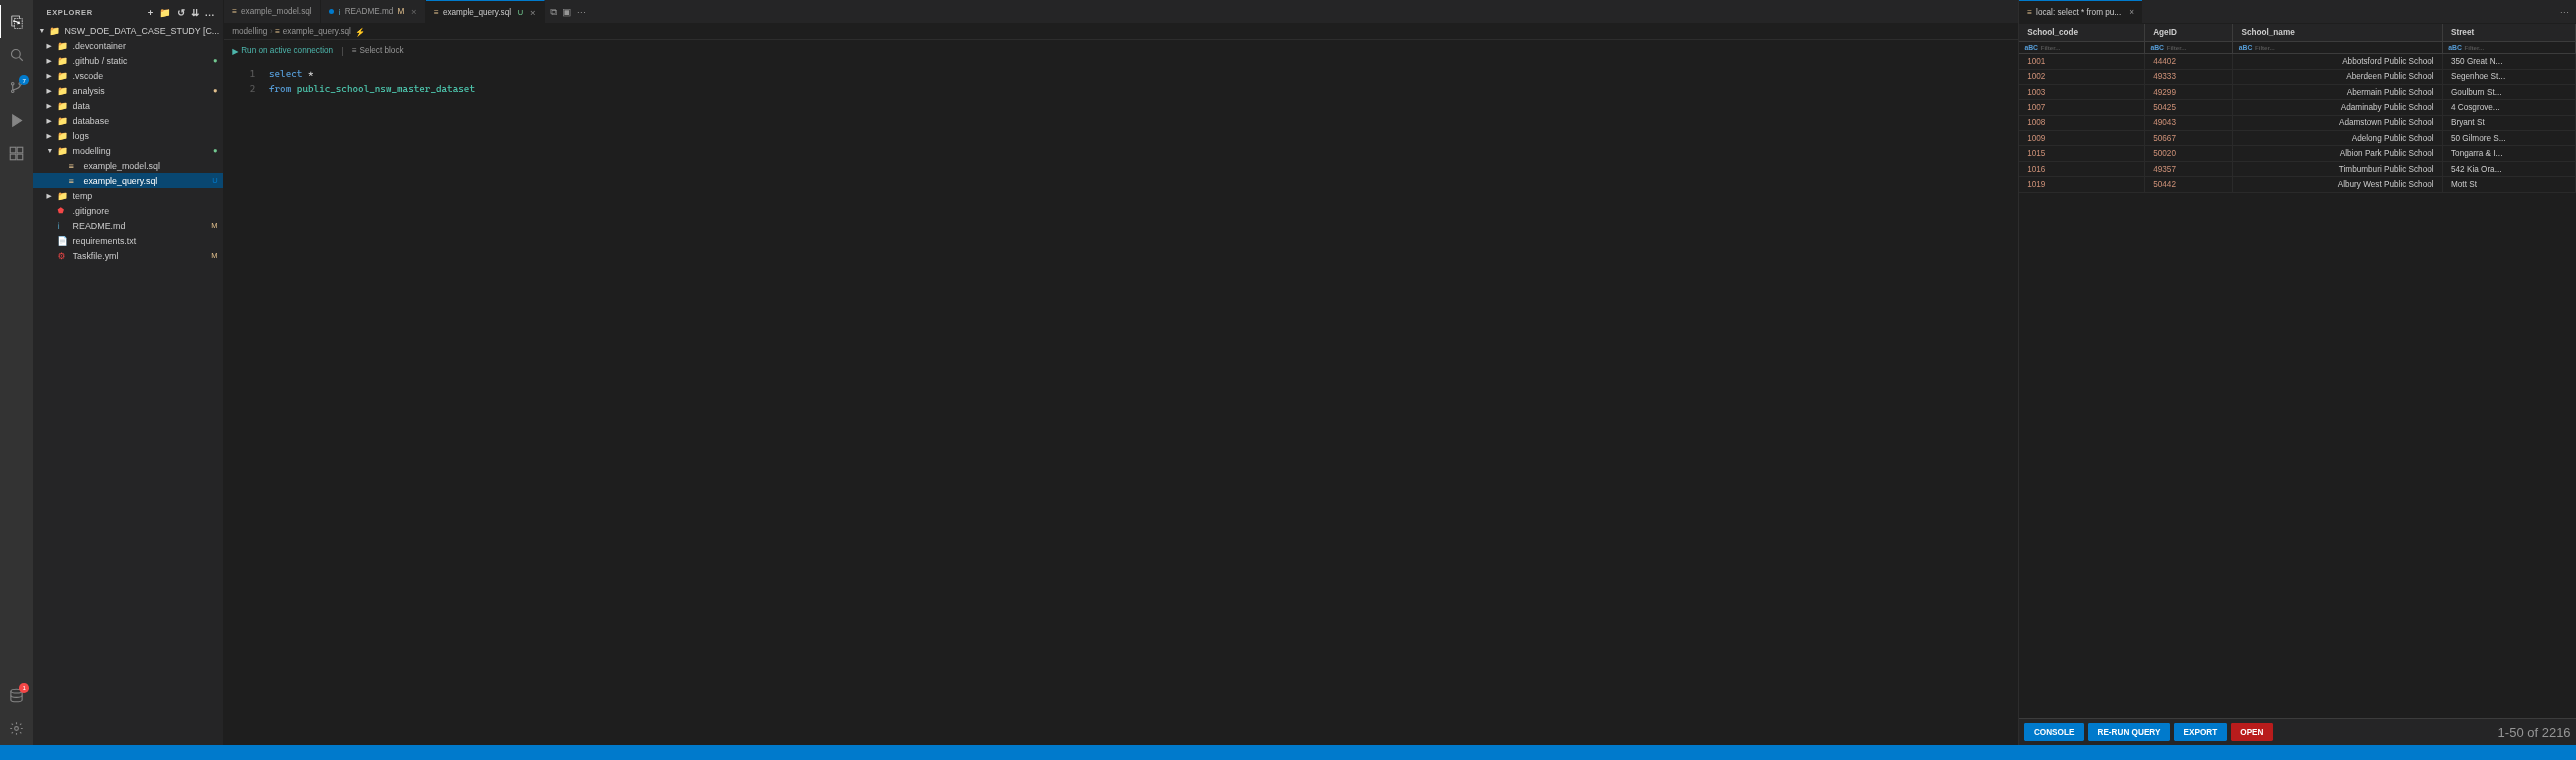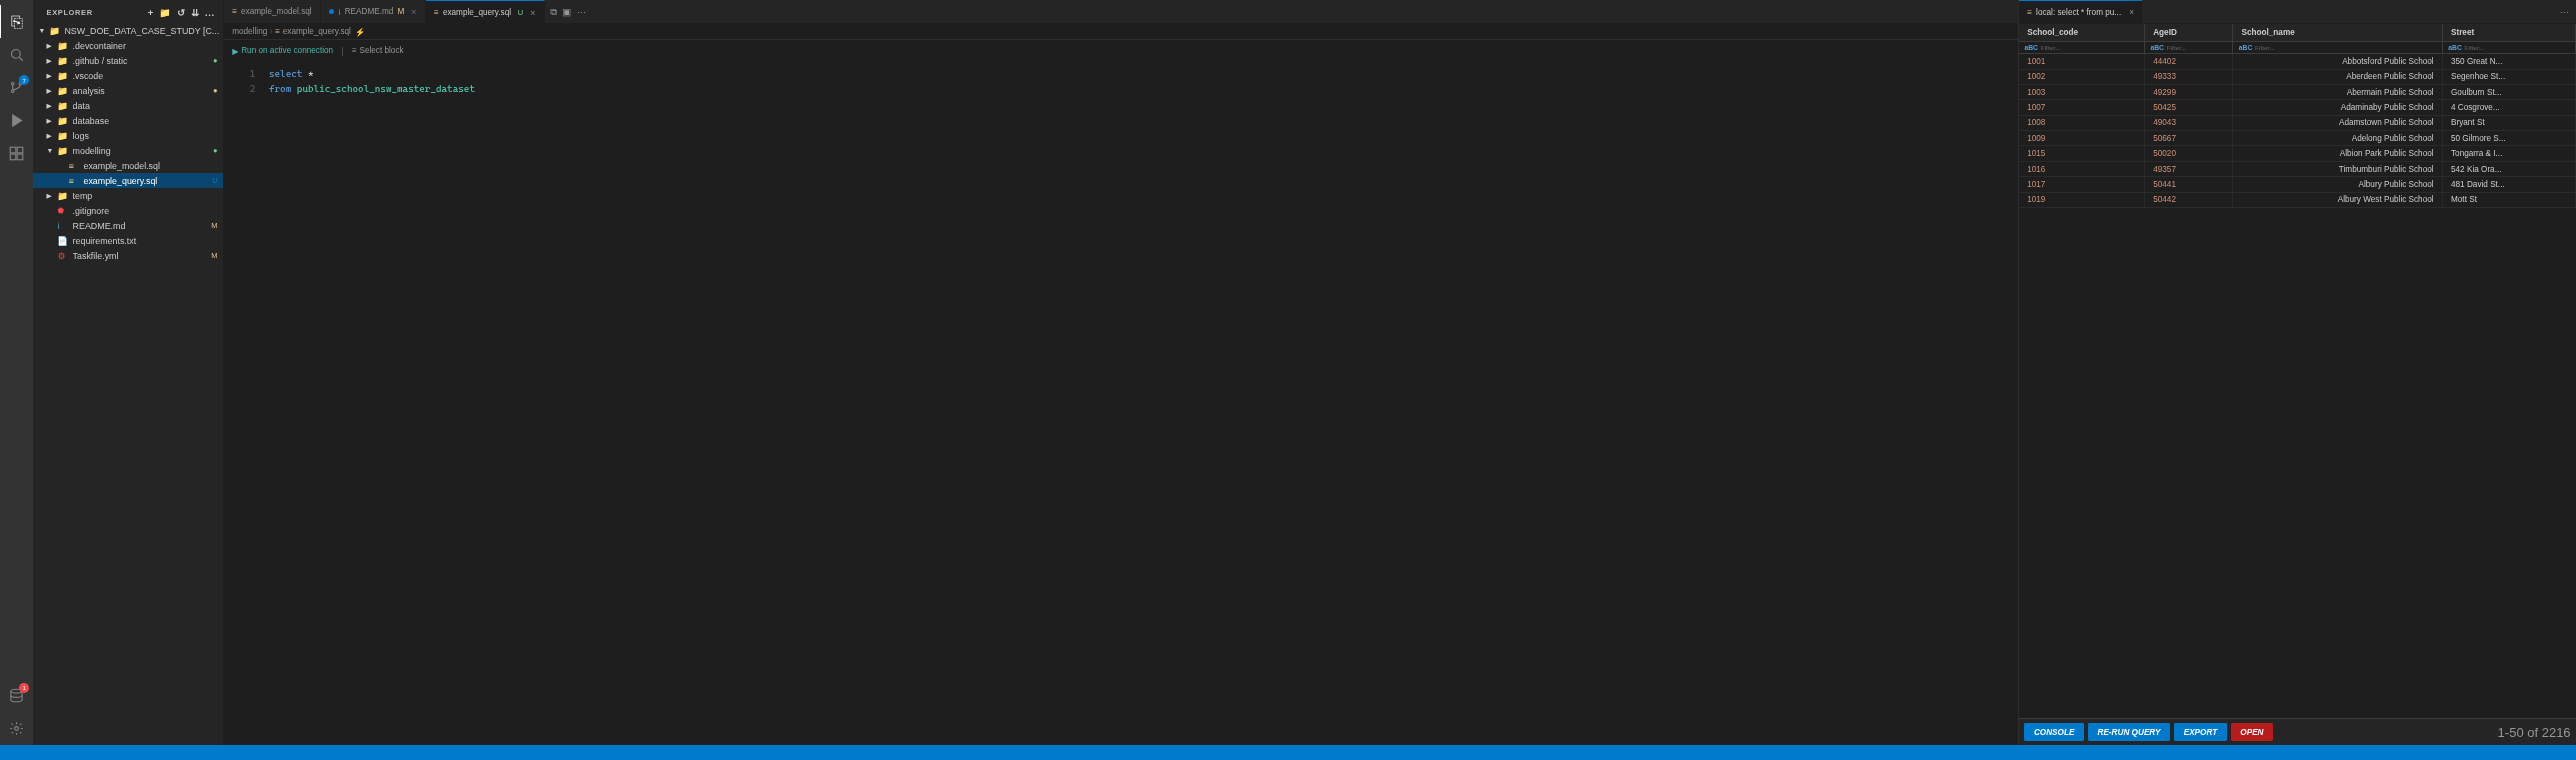--- a/index.html
+++ b/index.html
@@ -349,21 +349,20 @@
       border-top: 0.7px solid #3c3c3c;
     }
     .footer-btn {
       padding: 4.1px 9.5px;
       font-size: 8.2px;
       font-weight: 600;
       cursor: pointer;
       border: none;
       border-radius: 1.4px;
       color: white;
-      font-style: italic;
     }
     .btn-console { background: #007acc; }
     .btn-rerun { background: #007acc; }
     .btn-export { background: #007acc; }
     .btn-open { background: #b91c1c; }
     .footer-count {
       margin-left: auto;
       color: #969696;
       font-size: 13px;
     }
@@ -703,26 +702,20 @@
               <td class="school-name-cell">Albion Park Public School</td>
               <td class="street-cell">Tongarra &amp; I...</td>
             </tr>
             <tr>
               <td class="school-code-cell">1016</td>
               <td class="age-id-cell">49357</td>
               <td class="school-name-cell">Timbumburi Public School</td>
               <td class="street-cell">542 Kia Ora...</td>
             </tr>
             <tr>
-              <td class="school-code-cell">1017</td>
-              <td class="age-id-cell">50441</td>
-              <td class="school-name-cell">Albury Public School</td>
-              <td class="street-cell">481 David St...</td>
-            </tr>
-            <tr>
               <td class="school-code-cell">1019</td>
               <td class="age-id-cell">50442</td>
               <td class="school-name-cell">Albury West Public School</td>
               <td class="street-cell">Mott St</td>
             </tr>
           </tbody>
       </table>
     </div>
 
     <div class="results-footer">

